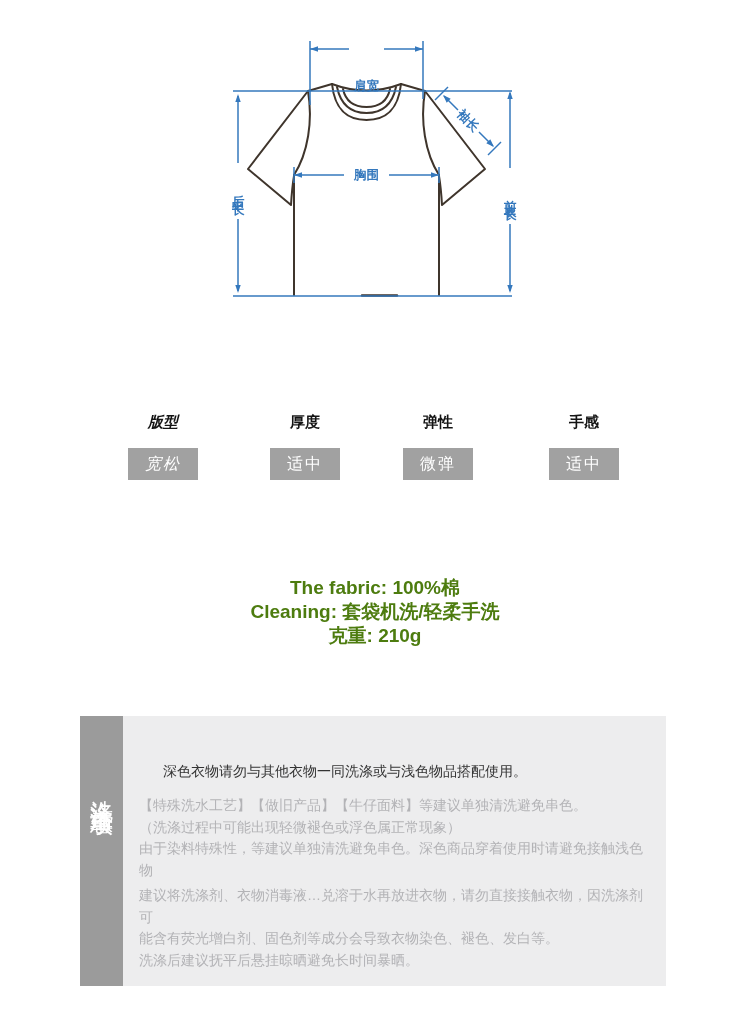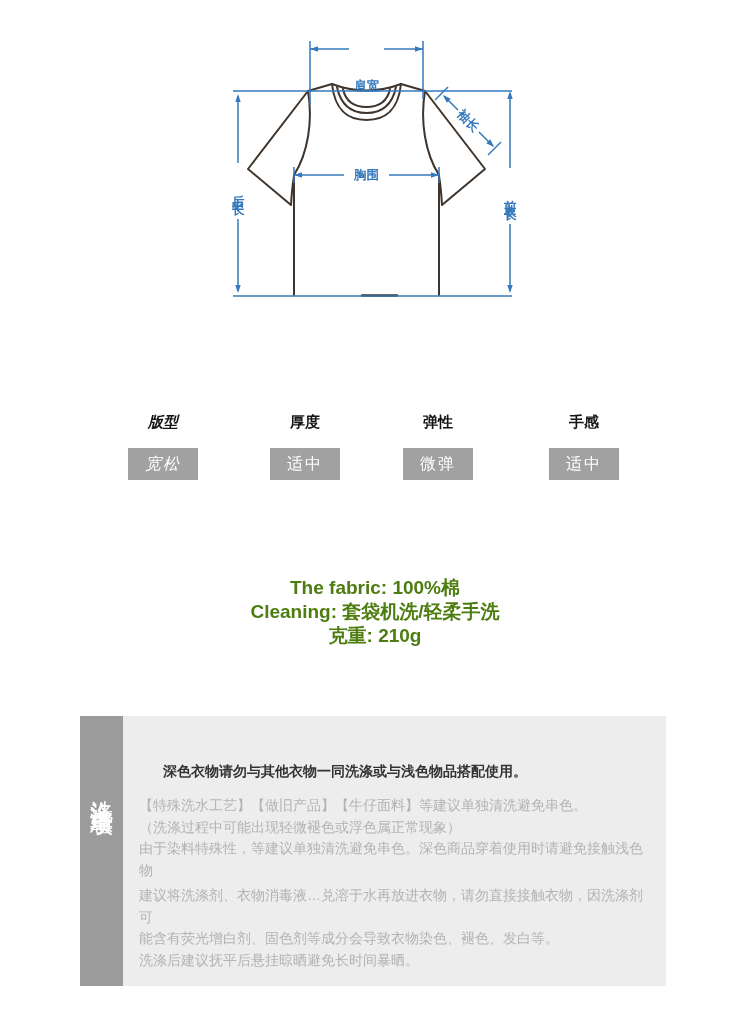--- a/index.html
+++ b/index.html
@@ -30,21 +30,21 @@
   .fabric{position:absolute;top:528px;left:0;width:750px;text-align:center;
     color:#4d7c0f;font-size:19px;font-weight:700;line-height:24px;margin-top:48px;}
   
   .care{position:absolute;left:80px;top:716px;width:586px;height:270px;display:flex;}
   .care-side{width:43px;background:#9b9b9b;display:flex;justify-content:center;}
   .care-vtext{
     writing-mode:vertical-rl;color:#ffffff;font-size:23px;font-weight:500;
     letter-spacing:3px;margin-top:66px;line-height:43px;
   }
   .care-body{flex:1;background:#ededee;padding:45px 18px 0 16px;box-sizing:border-box;}
-  .care-heading{font-size:14px;font-weight:700;color:#333333;line-height:20px;
+  .care-heading{font-size:14px;font-weight:400;color:#333333;line-height:20px;
     margin:0 0 14px 24px;}
   .care-p{font-size:14px;color:#b3b3b6;line-height:21.5px;}
   .care-p.p2{margin-top:4px;}
 </style>
 </head>
 <body>
 
 <div class="diagram">
   <svg width="300" height="295" viewBox="0 0 300 295">
 

